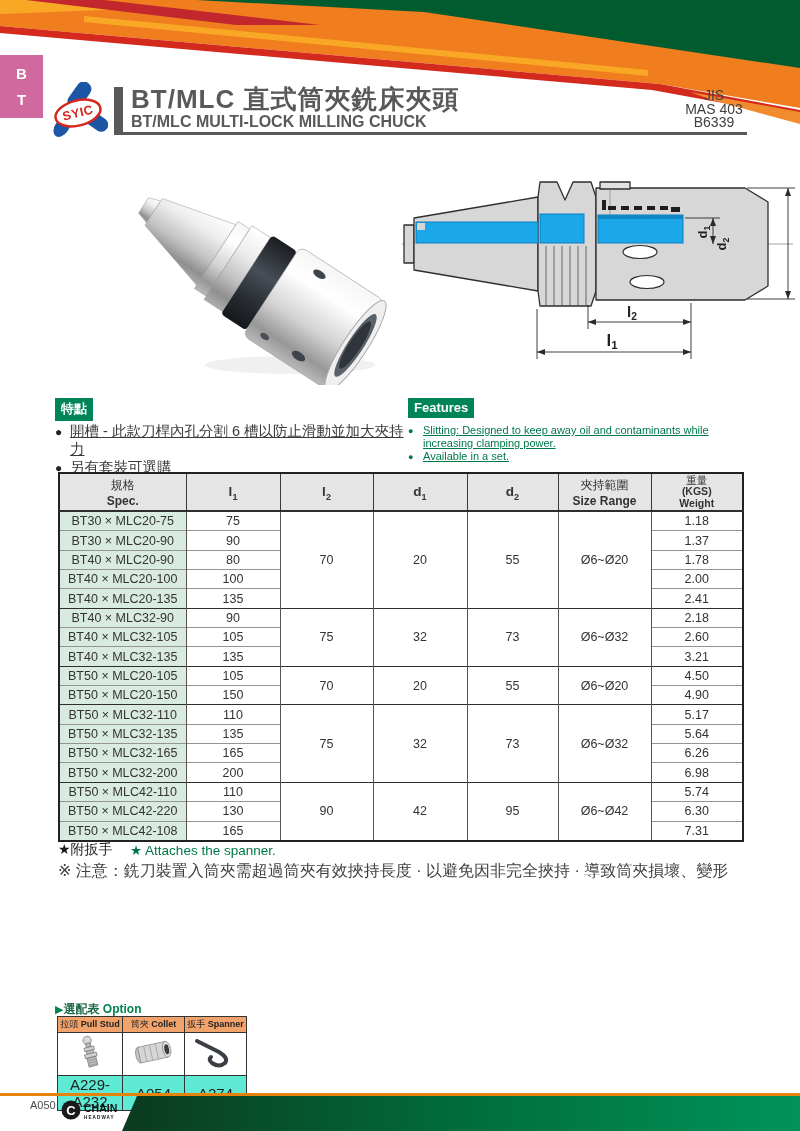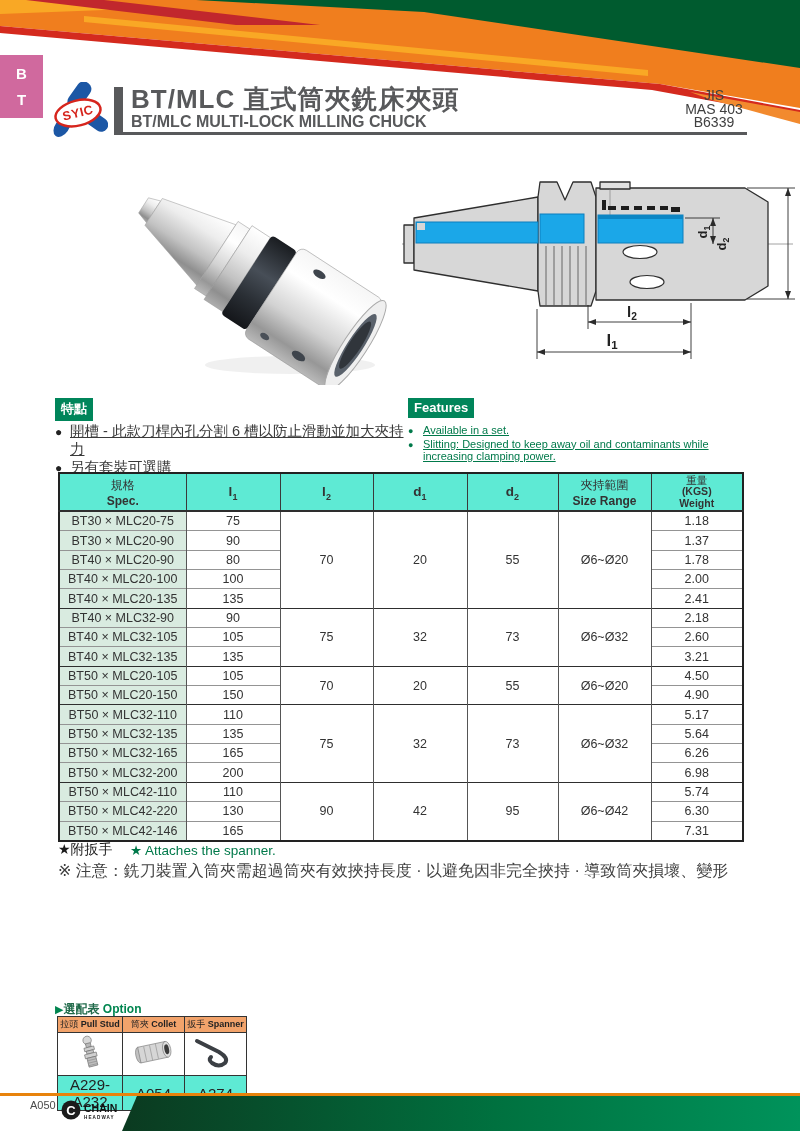--- a/index.html
+++ b/index.html
@@ -29,21 +29,21 @@
   .feat li::before{content:"●";position:absolute;left:0;top:1px;}
   .feat-zh{left:55px;top:422px;width:360px;font-size:14.5px;line-height:18px;color:#3A3A3A;}
   .feat-zh li::before{font-size:12px;color:#222;}
   .feat-en{left:408px;top:424px;width:332px;font-size:11px;line-height:12.5px;color:#00794A;}
   .feat-en li::before{font-size:9px;color:#00794A;}
   .feat-en li{margin-bottom:1px;}
 
   
   .spec-table{position:absolute;left:58px;top:472px;width:684px;border-collapse:collapse;
               table-layout:fixed;border:2.2px solid #222;}
-  .spec-table th{background:#5eead4;border:1.4px solid #3a3a3a;border-bottom:2px solid #2e2e2e;
+  .spec-table th{background:#e5e5e5;border:1.4px solid #3a3a3a;border-bottom:2px solid #2e2e2e;
                  height:36px;padding:0;color:#333;vertical-align:middle;}
   .spec-table th .zh{display:block;font-weight:normal;font-size:12px;}
   .spec-table th .en{display:block;font-weight:bold;font-size:12px;}
   .spec-table th .sm{font-size:10.5px;line-height:11.5px;}
   .spec-table th .dim{font-weight:bold;font-size:13.5px;}
   .spec-table td{border-left:1.4px solid #555;border-right:1.4px solid #555;border-top:1px solid #949494;
                  height:18.35px;padding:0;text-align:center;font-size:12.5px;color:#333;}
   .spec-table td.spec{background:#D9EBE0;}
   .spec-table tr.group-start td{border-top:1.8px solid #2e2e2e;}
   .spec-table sub{font-size:9px;}
@@ -211,22 +211,22 @@
     <text x="322" y="86" text-anchor="middle" font-size="13" font-weight="bold" fill="#222" transform="rotate(-90 322 82)"><tspan>d</tspan><tspan dy="3" font-size="68%">2</tspan></text>
   </svg>
 
   <span class="abs feat-label feat-zh-label">特點</span>
   <ul class="abs feat feat-zh">
     <li>開槽 - 此款刀桿內孔分割 6 槽以防止滑動並加大夾持力</li>
     <li>另有套裝可選購</li>
   </ul>
   <span class="abs feat-label feat-en-label">Features</span>
   <ul class="abs feat feat-en">
+    <li>Slitting: Designed to keep away oil and contaminants while increasing clamping power.</li>
     <li>Available in a set.</li>
-    <li>Slitting: Designed to keep away oil and contaminants while increasing clamping power.</li>
   </ul>
 
   <table class="spec-table">
     <colgroup>
       <col style="width:127px">
         <col style="width:94px">
         <col style="width:93px">
       <col style="width:94px">
         <col style="width:91px">
         <col style="width:93px">
@@ -352,21 +352,21 @@
           <td class="merged" rowspan="3">95</td>
           <td class="merged" rowspan="3">Ø6~Ø42</td>
           <td>5.74</td>
         </tr>
         <tr>
           <td class="spec">BT50 × MLC42-220</td>
           <td>130</td>
           <td>6.30</td>
         </tr>
         <tr>
-          <td class="spec">BT50 × MLC42-146</td>
+          <td class="spec">BT50 × MLC42-108</td>
           <td>165</td>
           <td>7.31</td>
         </tr>
       </tbody>
   </table>
 
   <div class="abs note-star-zh">★附扳手</div>
   <div class="abs note-star-en">★ Attaches the spanner.</div>
   <div class="abs note-caution-zh">※ 注意：銑刀裝置入筒夾需超過筒夾有效挾持長度 · 以避免因非完全挾持 · 導致筒夾損壞、變形</div>
 

